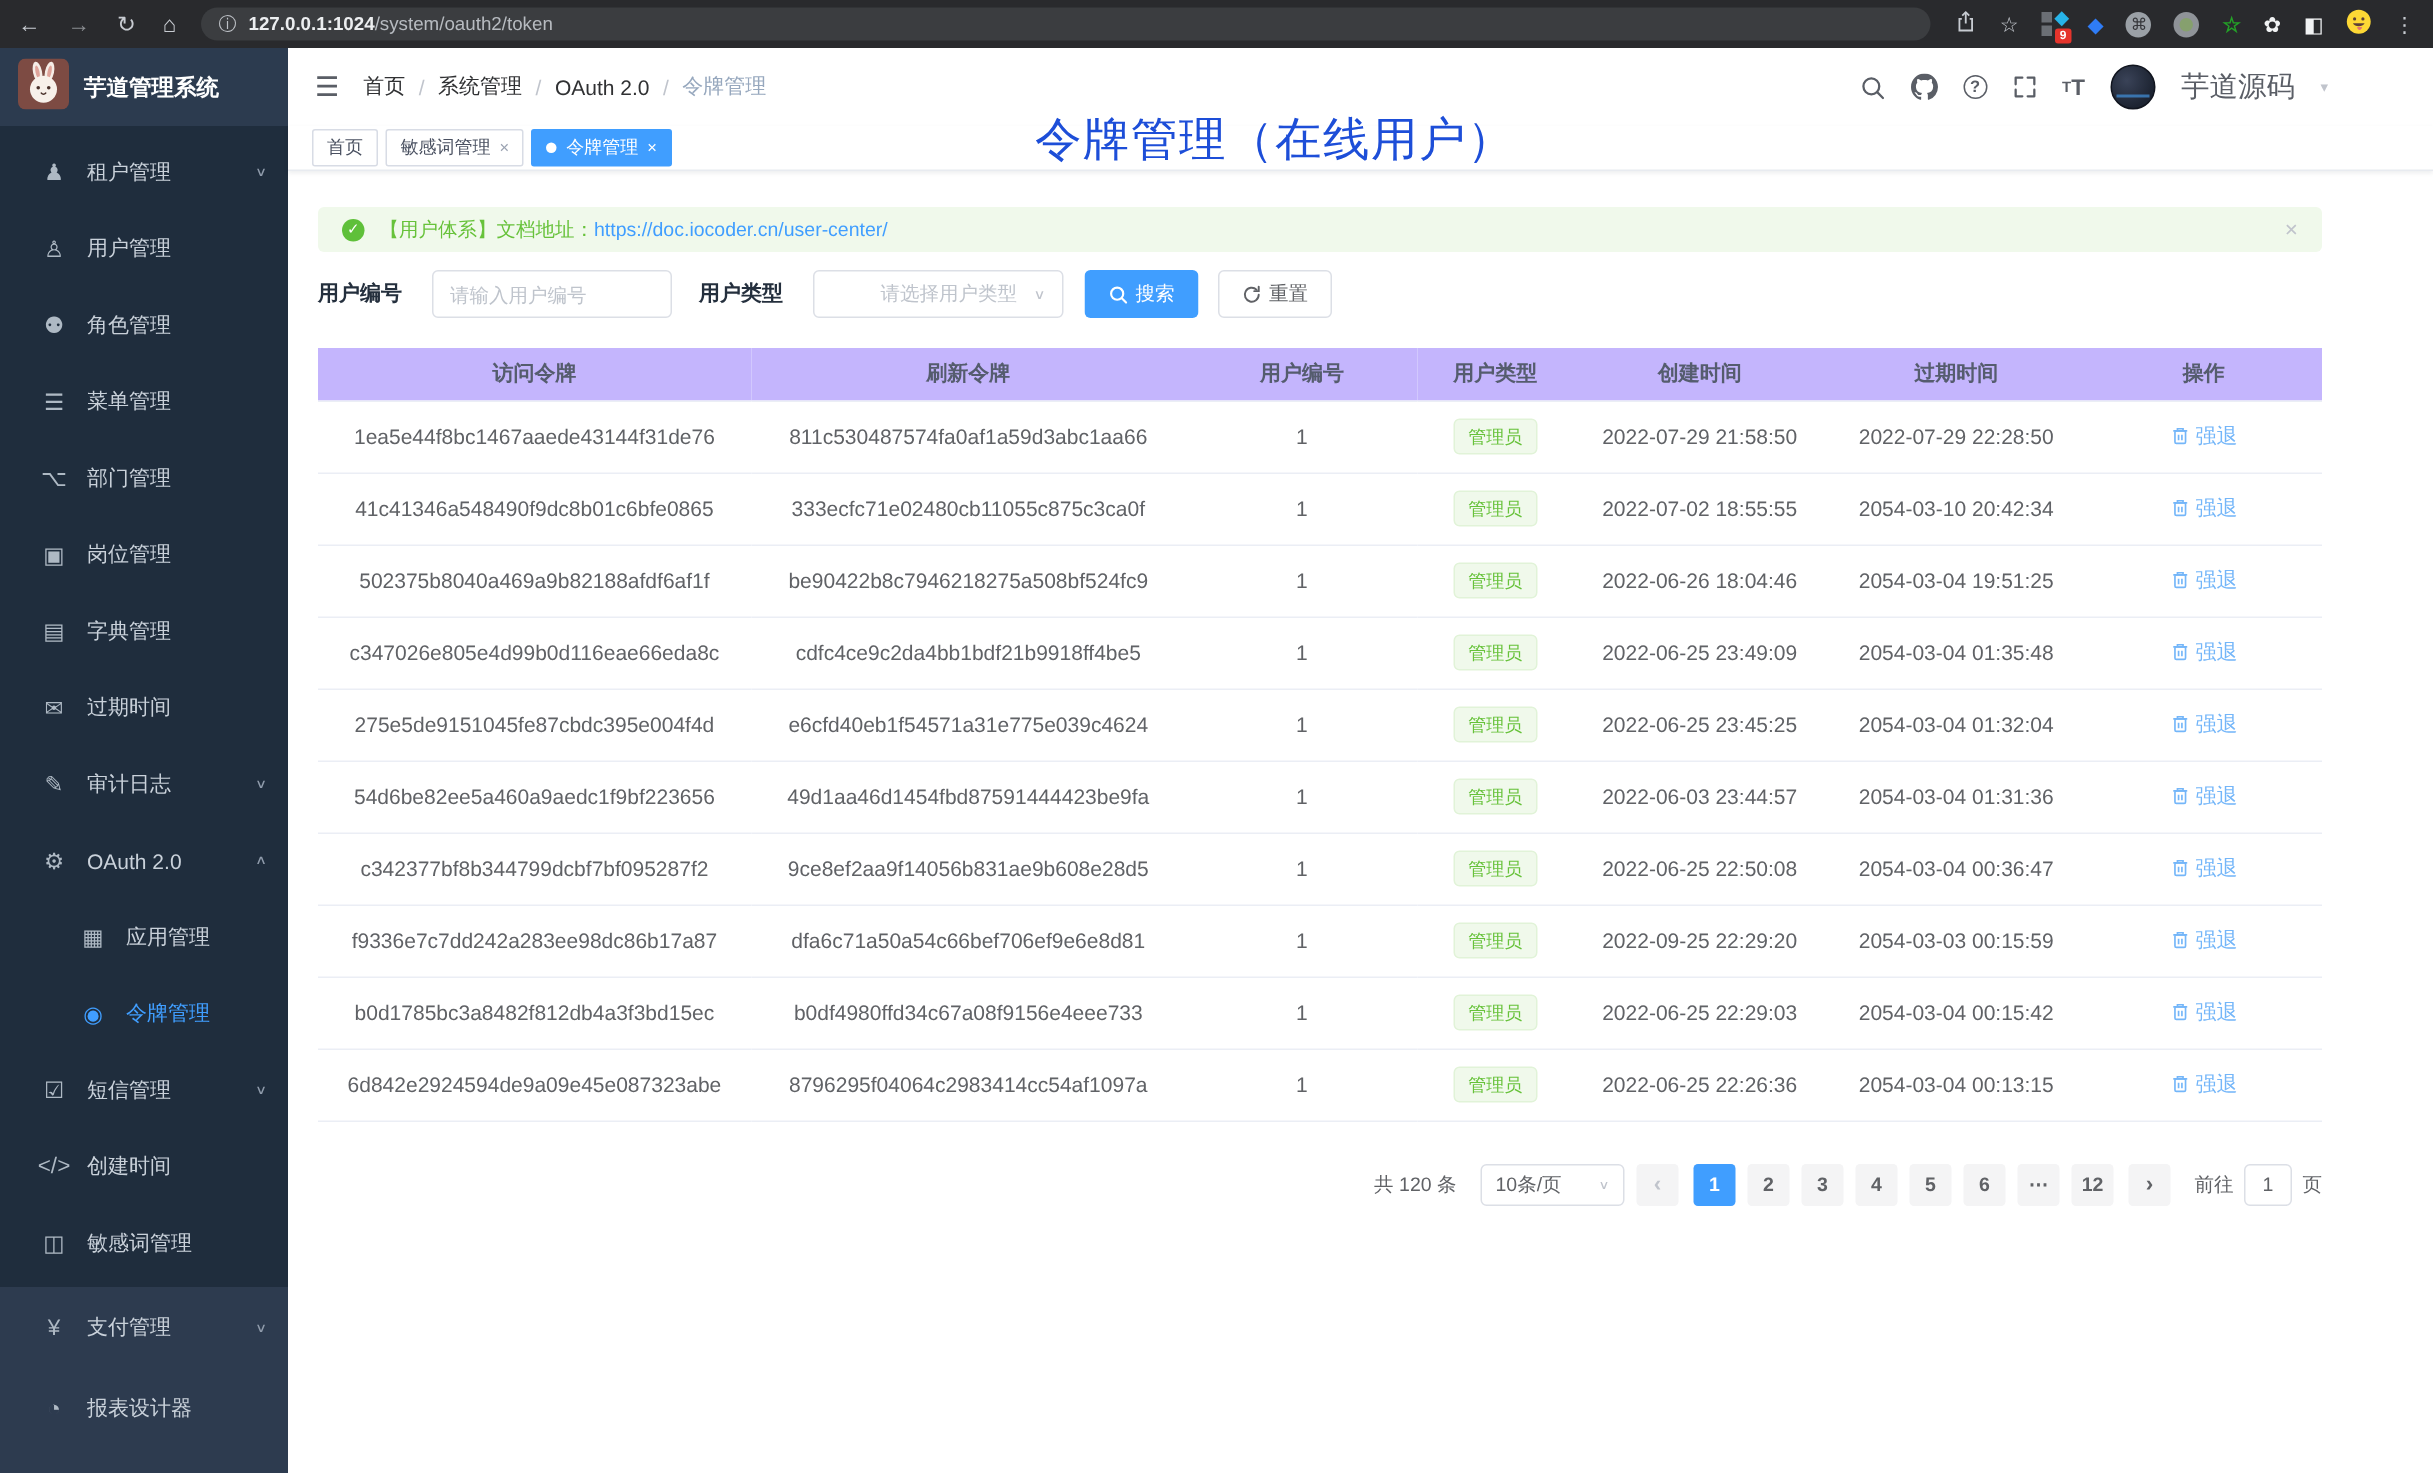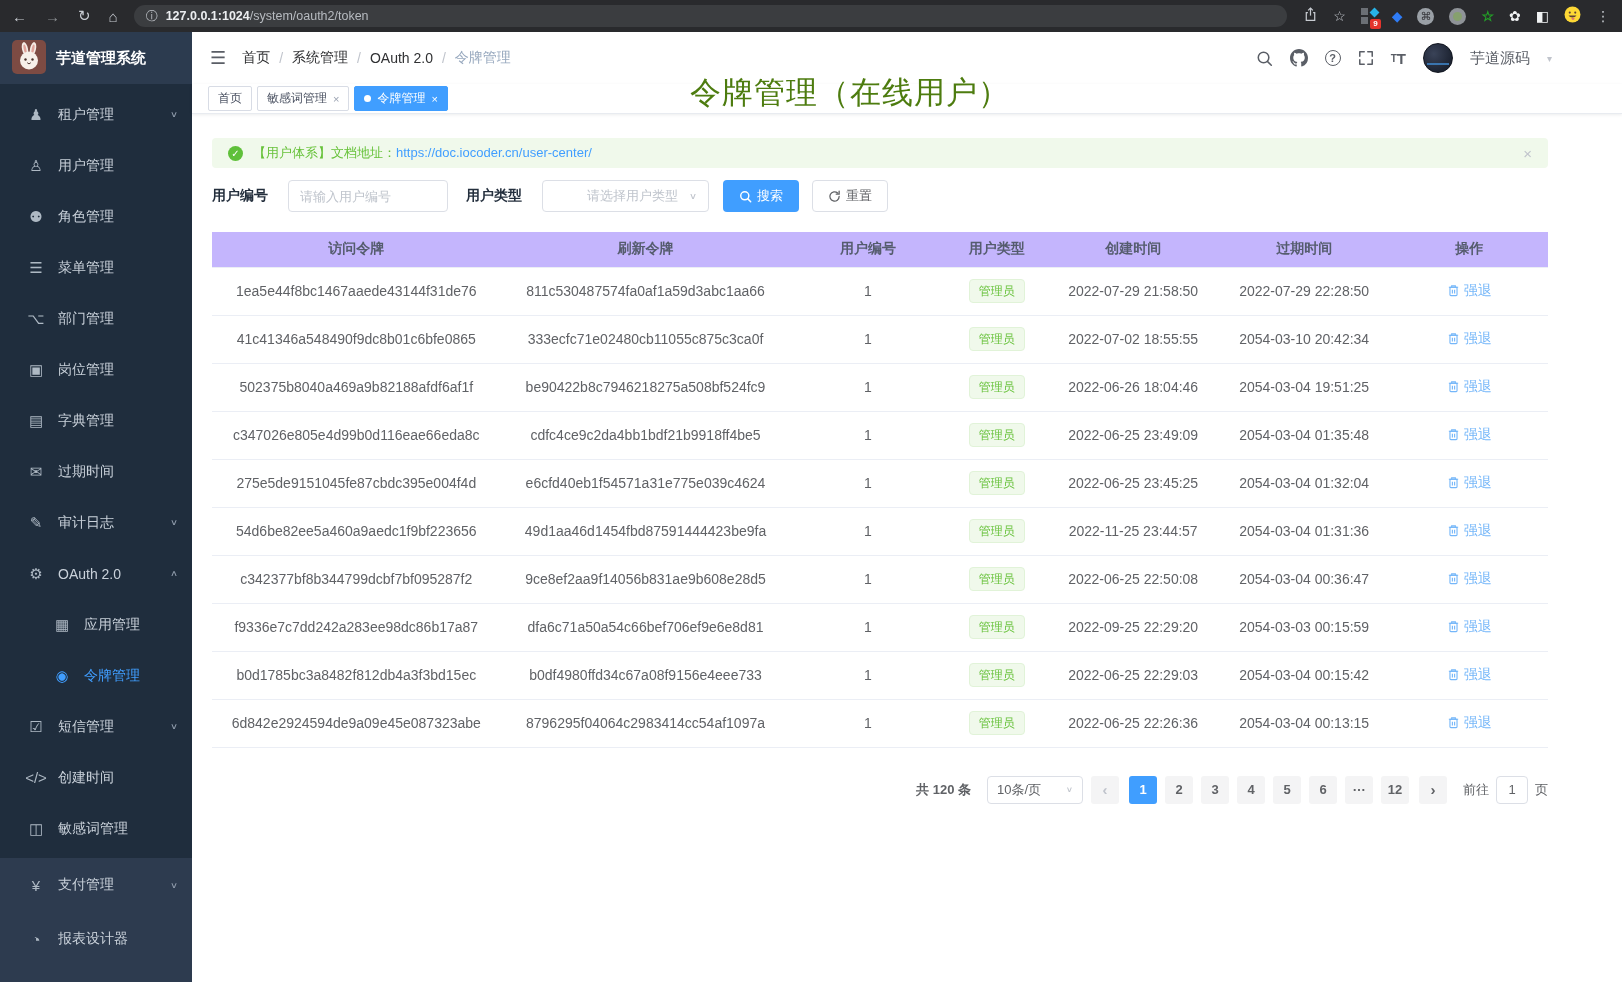--- a/index.html
+++ b/index.html
@@ -50,34 +50,34 @@
   .crumb { display:flex; gap:9px; align-items:center; font-size:14px; color:#303133; }
   .crumb .sep { color:#c0c4cc; }
   .crumb .last { color:#97a8be; }
   .topbar-right { margin-left:auto; display:flex; align-items:center; gap:17px; color:#5a5e66; }
   .tb-icon { cursor:pointer; display:inline-flex; align-items:center; }
   .help-circle { width:16px; height:16px; border:1.5px solid #5a5e66; border-radius:50%; font-size:11px; display:inline-flex; align-items:center; justify-content:center; font-weight:700; }
   .tsize { font-weight:700; font-size:15px; }
   .tsize small { font-size:10px; font-weight:700; }
   .avatar { width:30px; height:30px; border-radius:50%; background:radial-gradient(circle at 35% 35%, #3a4358 0%, #1d2432 70%); border:1px solid #11151f; position:relative; overflow:hidden; }
   .avatar::after { content:""; position:absolute; left:3px; right:3px; bottom:7px; height:2px; background:#3f86c9; opacity:.8; }
-  .uname { font-size:15px; color:#5a5e66; }
+  .uname { font-size:19px; color:#5a5e66; }
   .caret { font-size:10px; color:#c0c4cc; }
 
   
   .tagsbar { height:30px; display:flex; align-items:center; gap:5px; padding:0 16px; border-bottom:1px solid #e8ebf0; box-shadow:0 1px 3px rgba(0,21,41,.08); }
   .tag { height:25px; display:inline-flex; align-items:center; padding:0 9px; border:1px solid #d8dce5; background:#fff; color:#495060; font-size:12px; cursor:pointer; border-radius:2px; }
   .tag .dot { display:none; width:7px; height:7px; border-radius:50%; background:#fff; margin-right:6px; }
   .tag .tag-close { margin-left:6px; font-size:11px; color:#9aa2b1; }
   .tag .tag-close:empty { display:none; }
   .tag.active { background:#409eff; border-color:#409eff; color:#fff; }
   .tag.active .dot { display:inline-block; }
   .tag.active .tag-close { color:#fff; }
 
-  .annotation { position:absolute; left:498px; top:40px; color:#4d7c0f; font-size:31px; font-weight:500; letter-spacing:1px; z-index:6; white-space:nowrap; }
+  .annotation { position:absolute; left:498px; top:40px; color:#1d4ed8; font-size:31px; font-weight:500; letter-spacing:1px; z-index:6; white-space:nowrap; }
 
   
   .content { padding:24px 74px 0 20px; }
   .alert { height:30px; background:#f0f9eb; border-radius:4px; display:flex; align-items:center; padding:0 16px; gap:10px; font-size:13px; color:#67c23a; }
   .check-ic { width:15px; height:15px; border-radius:50%; background:#5fc03a; color:#fff; font-size:10px; display:inline-flex; align-items:center; justify-content:center; flex:none; }
   .alert .doc-link { color:#409eff; cursor:pointer; }
   .alert .alert-close { margin-left:auto; color:#c0c4cc; font-size:15px; cursor:pointer; }
 
   .filters { margin-top:12px; display:flex; align-items:center; height:32px; font-size:14px; }
   .f-label { font-weight:700; color:#242f3d; margin-right:20px; }
@@ -91,21 +91,21 @@
   .btn-primary { background:#409eff; color:#fff; margin-right:13px; }
   .btn-plain { background:#fff; color:#606266; border-color:#dcdfe6; }
 
   table.grid { width:100%; margin-top:20px; border-collapse:collapse; table-layout:fixed; }
   .grid th { height:35px; background:#c4b5fd; font-size:14px; font-weight:600; color:#555c6e; text-align:center; border-bottom:1px solid #ebeef5; }
   .grid td { height:48px; border-bottom:1px solid #ebeef5; text-align:center; font-size:14px; color:#606266; }
   .badge { display:inline-block; padding:4px 9px; background:#f0f9eb; border:1px solid #e1f3d8; border-radius:4px; color:#67c23a; font-size:12px; line-height:1.2; }
   .action-link { color:#74b6f9; cursor:pointer; display:inline-flex; align-items:center; gap:4px; font-size:14px; }
 
   .pagination { margin-top:28px; display:flex; justify-content:flex-end; align-items:center; gap:8px; font-size:13px; color:#606266; }
-  .pg-total { margin-right:8px;font-weight:bold; }
+  .pg-total { margin-right:8px; }
   .size-select { width:96px; height:28px; border:1px solid #dcdfe6; border-radius:4px; display:flex; align-items:center; justify-content:space-between; padding:0 9px; cursor:pointer; background:#fff; }
   .size-select .sel-arrow { color:#c0c4cc; font-size:10px; transform:scaleY(.8); }
   .pages { display:flex; gap:8px; align-items:center; margin:0 2px; }
   .pg { min-width:28px; height:28px; padding:0 4px; border-radius:3px; background:#f4f4f5; display:inline-flex; align-items:center; justify-content:center; font-weight:600; color:#606266; cursor:pointer; }
   .pg.active { background:#409eff; color:#fff; }
   .pg.prev { color:#c0c4cc; font-size:15px; }
   .pg.next { font-size:15px; }
   .goto { display:flex; align-items:center; gap:7px; margin-left:8px; }
   .goto input { width:32px; height:28px; border:1px solid #dcdfe6; border-radius:4px; text-align:center; font-size:13px; color:#606266; outline:none; font-family:inherit; }
 </style>
@@ -485,21 +485,21 @@
                     </svg>
                     <span>强退</span>
                   </span>
                 </td>
               </tr>
               <tr>
                 <td>54d6be82ee5a460a9aedc1f9bf223656</td>
                 <td>49d1aa46d1454fbd87591444423be9fa</td>
                 <td>1</td>
                 <td><span class="badge">管理员</span></td>
-                <td>2022-11-25 23:44:57</td>
+                <td>2022-06-03 23:44:57</td>
                 <td>2054-03-04 01:31:36</td>
                 <td>
                   <span class="action-link">
                     <svg width="13" height="13" viewBox="0 0 14 14" fill="none" stroke="currentColor" stroke-width="1.2">
                       <path d="M2 3.5h10"></path>
                       <path d="M5 3.5V2h4v1.5"></path>
                       <rect x="3.2" y="3.5" width="7.6" height="9" rx="1"></rect>
                       <path d="M5.8 6.2v4M8.2 6.2v4"></path>
                     </svg>
                     <span>强退</span>

